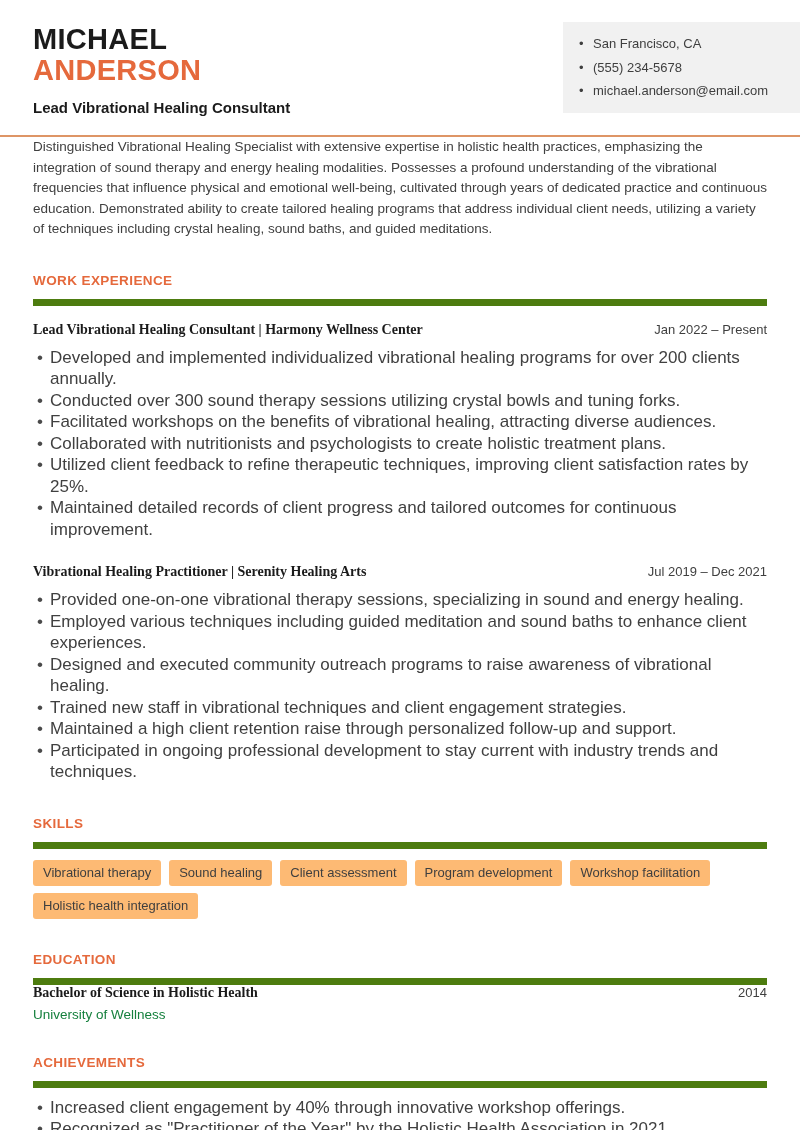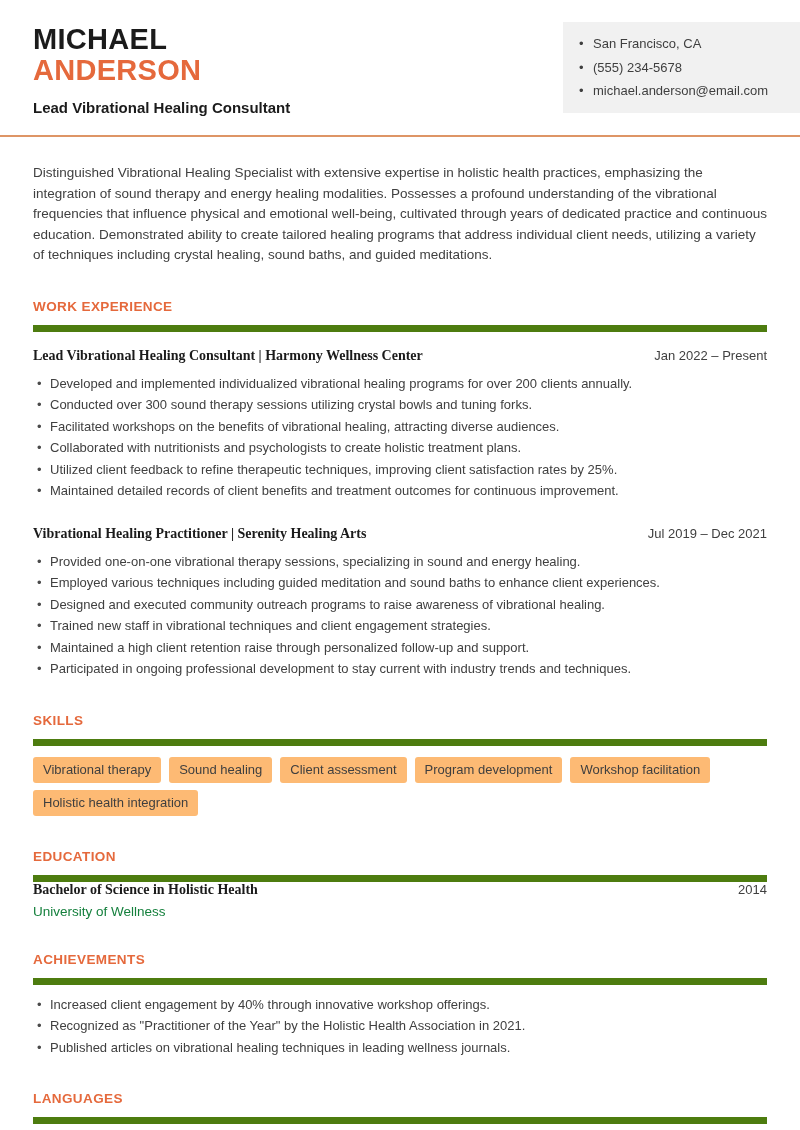--- a/index.html
+++ b/index.html
@@ -52,21 +52,20 @@
   }
   .contact-item .dot {
     position: absolute;
     left: 0;
     top: 0;
     color: #3f3f3f;
   }
   
   .content { padding: 0 33px; }
   .summary {
-    margin-top: 26px;
     font-size: 13.5px;
     line-height: 20.5px;
     color: #404040;
   }
   .section { margin-top: 33px; }
   .section-heading {
     font-size: 13.5px;
     font-weight: bold;
     letter-spacing: 0.4px;
     color: #e5693c;
@@ -88,21 +87,21 @@
     font-family: Liberation Serif, serif;
   }
   .entry-date {
     font-size: 13px;
     color: #3f3f3f;
     white-space: nowrap;
     margin-left: 16px;
   }
   ul.bullets { margin-top: 9px; list-style: none; }
   ul.bullets li {
-    font-size: 13px;
+    font-size: 17px;
     line-height: 21.5px;
     color: #404040;
     padding-left: 17px;
     position: relative;
   }
   ul.bullets li::before {
     content: "•";
     position: absolute;
     left: 4px;
     top: 0;
@@ -171,21 +170,21 @@
         <div class="entry-header">
           <span class="entry-title">Lead Vibrational Healing Consultant | Harmony Wellness Center</span>
           <span class="entry-date">Jan 2022 – Present</span>
         </div>
         <ul class="bullets">
           <li>Developed and implemented individualized vibrational healing programs for over 200 clients annually.</li>
           <li>Conducted over 300 sound therapy sessions utilizing crystal bowls and tuning forks.</li>
           <li>Facilitated workshops on the benefits of vibrational healing, attracting diverse audiences.</li>
           <li>Collaborated with nutritionists and psychologists to create holistic treatment plans.</li>
           <li>Utilized client feedback to refine therapeutic techniques, improving client satisfaction rates by 25%.</li>
-          <li>Maintained detailed records of client benefits and treatment outcomes for continuous improvement.</li>
+          <li>Maintained detailed records of client progress and tailored outcomes for continuous improvement.</li>
         </ul>
       </div>
 
       <div class="job">
         <div class="entry-header">
           <span class="entry-title">Vibrational Healing Practitioner | Serenity Healing Arts</span>
           <span class="entry-date">Jul 2019 – Dec 2021</span>
         </div>
         <ul class="bullets">
           <li>Provided one-on-one vibrational therapy sessions, specializing in sound and energy healing.</li>

